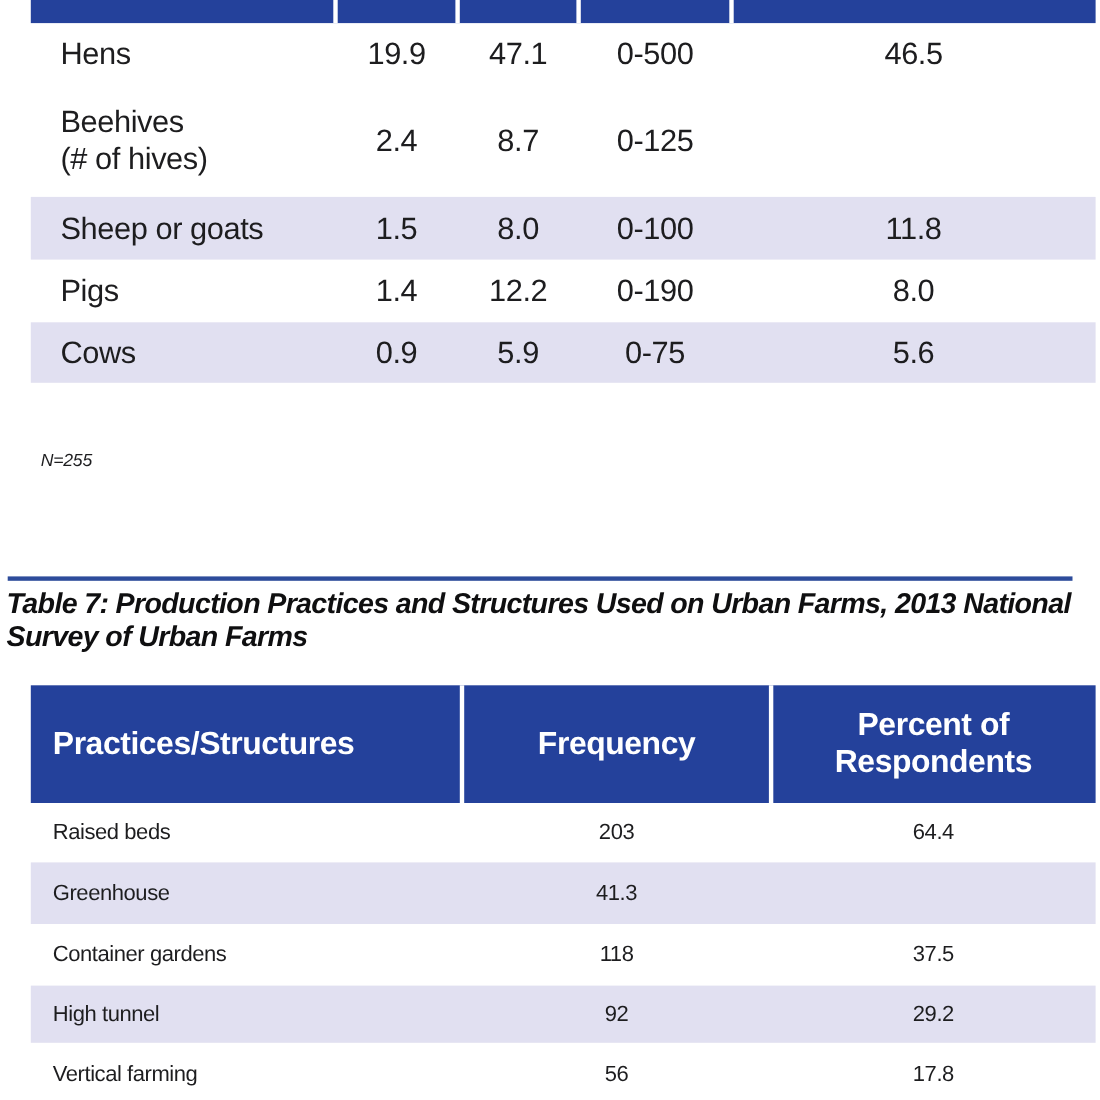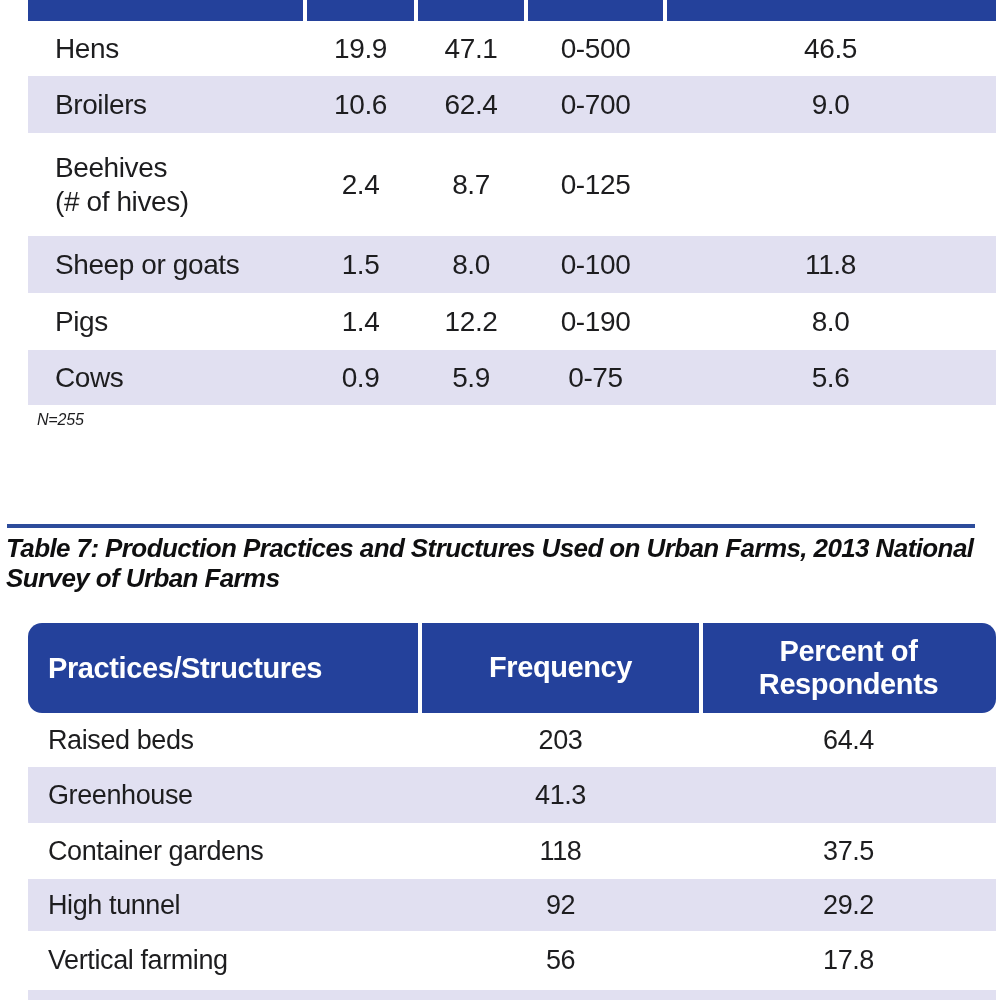--- a/index.html
+++ b/index.html
@@ -42,26 +42,26 @@
     position: absolute; left: 6px; top: 533px; width: 985px;
     font-weight: bold; font-style: italic;
     font-size: 26px; line-height: 30px; letter-spacing: -0.6px;
     color: #0f0f10; white-space: pre-line;
   }
 
   
   #table7 { top: 623px; }
   .t7-grid { display: grid; grid-template-columns: 392px 281px 295px; align-items: center; }
   .t7-header {
-    position: relative; height: 90px; background: #24419b;
-    color: #ffffff; font-weight: bold; font-size: 29px; letter-spacing: -0.4px; border-radius: 14px;
+    position: relative; height: 107px; background: #24419b;
+    color: #ffffff; font-weight: bold; font-size: 29px; letter-spacing: -0.4px;
   }
   .t7-header .hlabel { padding-left: 20px; }
   .t7-header .hcenter { text-align: center; line-height: 1.15; padding: 0 38px; }
-  .t7-row { font-size: 27px; letter-spacing: -0.4px; }
+  .t7-row { font-size: 20px; letter-spacing: -0.4px; }
   .t7-row .label { padding-left: 20px; }
   .t7-row .num { text-align: center; }
   .r54 { height: 54px; } .r56 { height: 56px; } .r52 { height: 52px; } .r59 { height: 59px; }
   .partial-row { height: 10px; }
 </style>
 </head>
 <body>
 
 <div class="page">
 
@@ -74,27 +74,20 @@
     </div>
 
     <div class="t1-row r55">
       <div class="label">Hens</div>
       <div class="num">19.9</div>
       <div class="num">47.1</div>
       <div class="num">0-500</div>
       <div class="num">46.5</div>
     </div>
 
-    <div class="t1-row r57 shade">
-      <div class="label">Broilers</div>
-      <div class="num">10.6</div>
-      <div class="num">62.4</div>
-      <div class="num">0-700</div>
-      <div class="num">9.0</div>
-    </div>
 
     <div class="t1-row r103">
       <div class="label">Beehives
 (# of hives)</div>
       <div class="num">2.4</div>
       <div class="num">8.7</div>
       <div class="num">0-125</div>
     </div>
 
     <div class="t1-row r57 shade">

